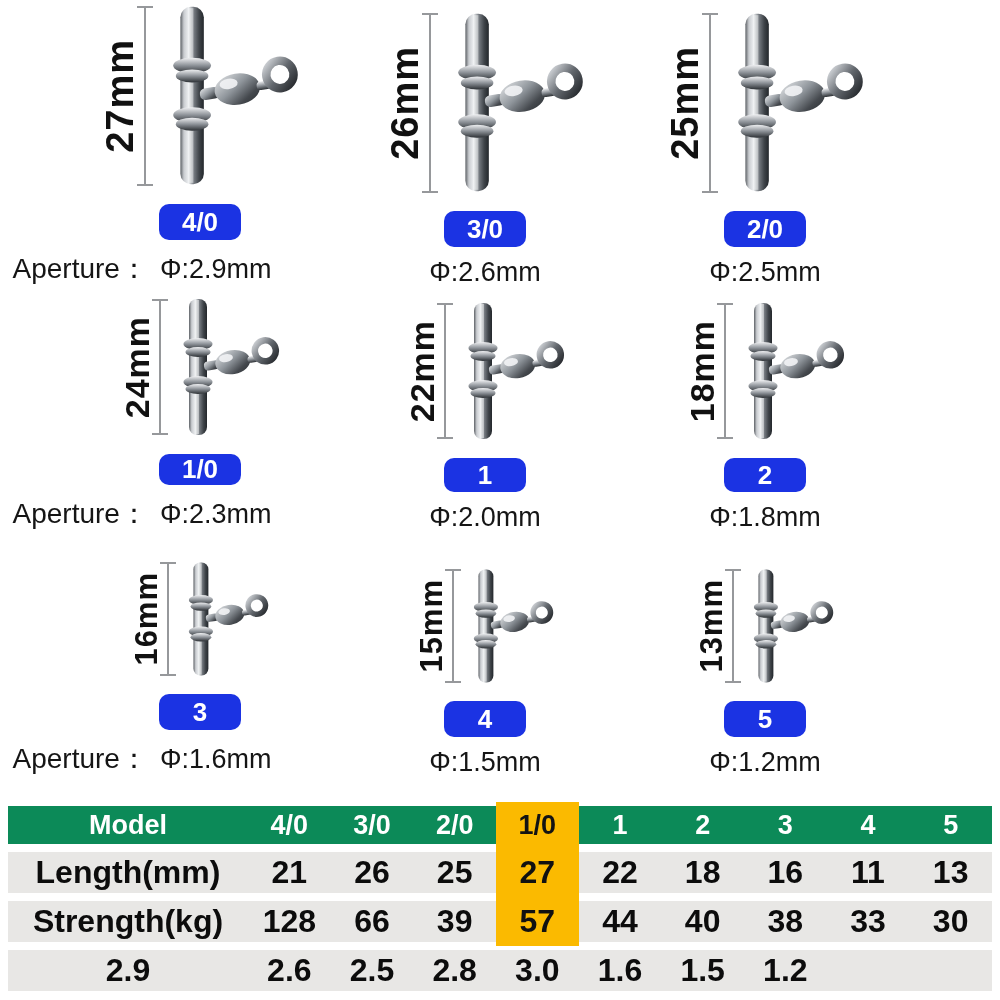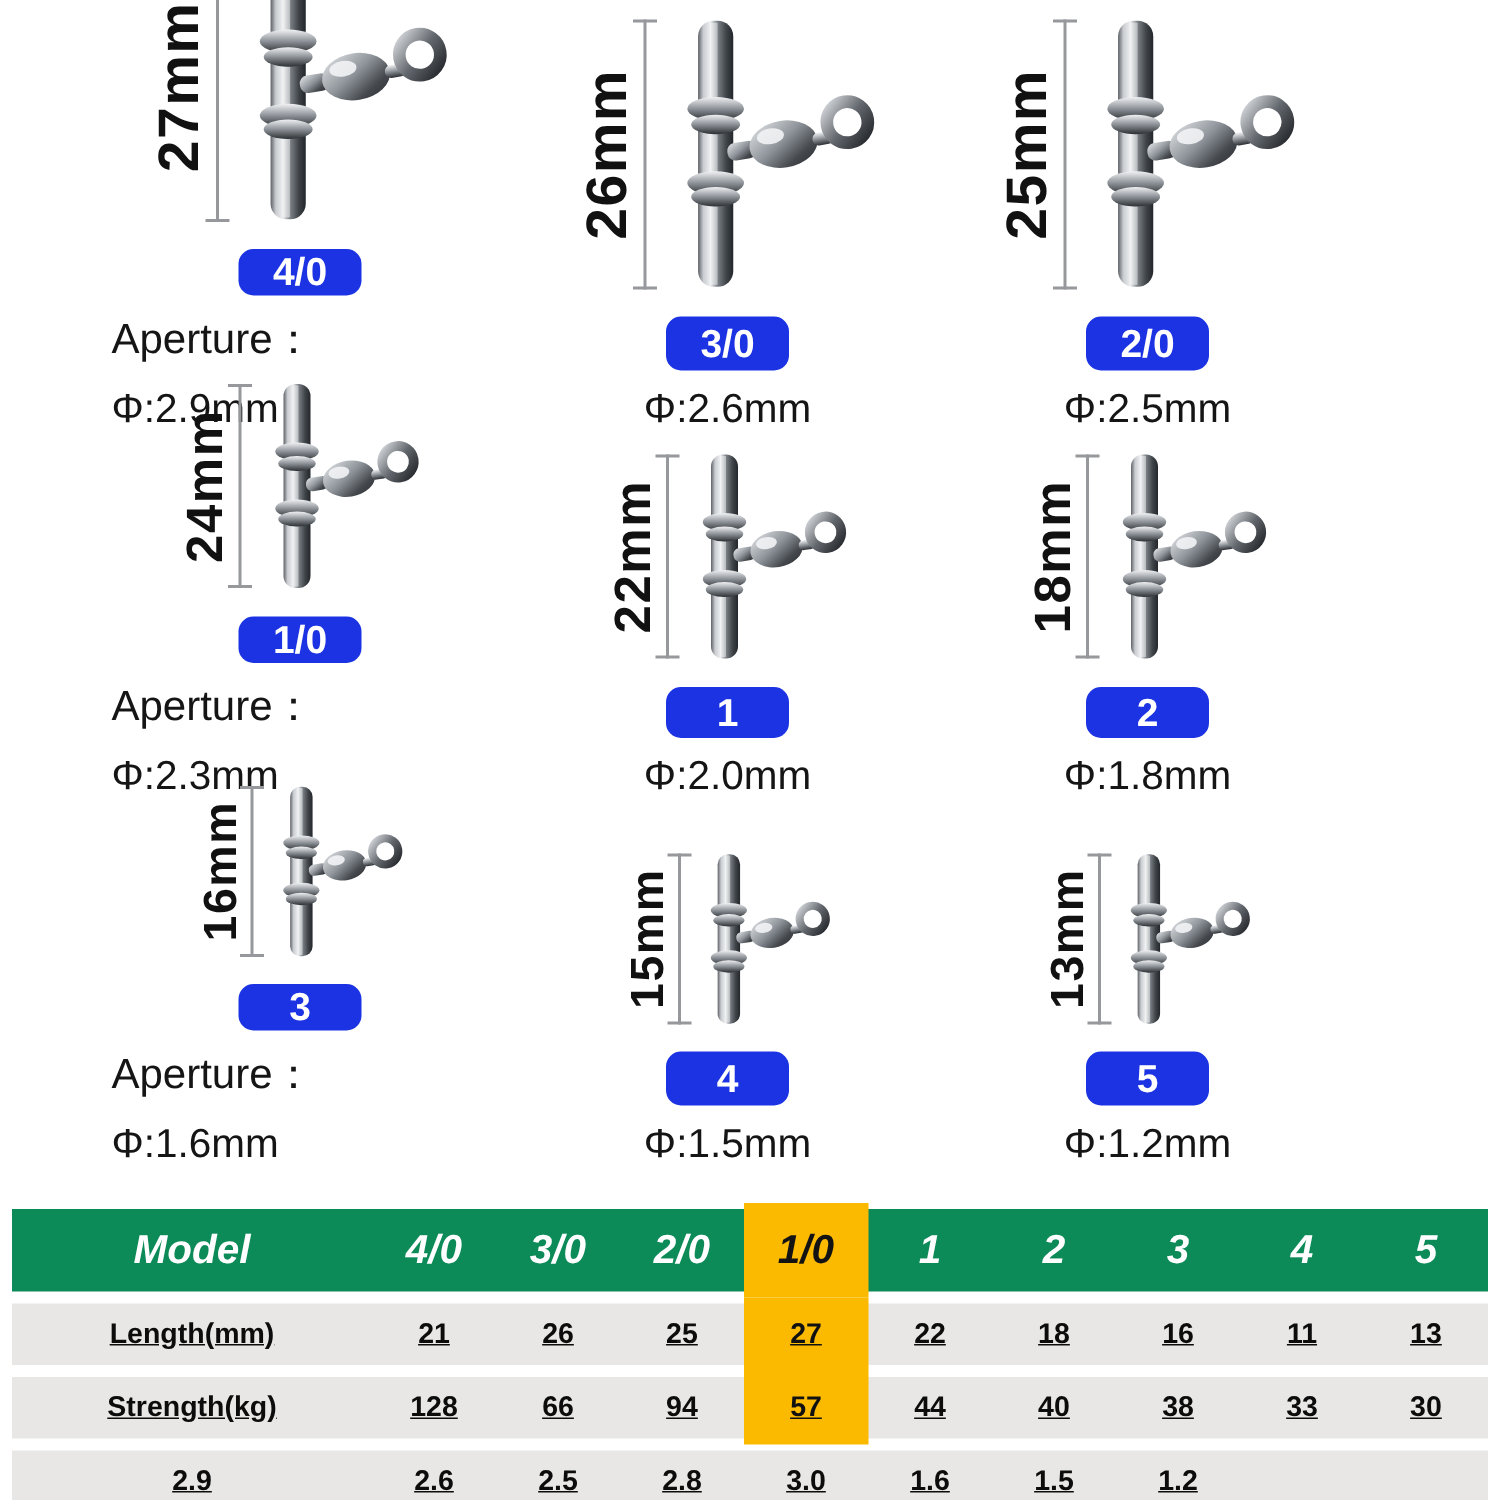--- a/index.html
+++ b/index.html
@@ -46,36 +46,36 @@
   .badge{
     min-width:58px;padding:0 12px;height:36px;border-radius:10px;
     background:#1b33e3;color:#fff;font-weight:700;font-size:26px;
     display:flex;align-items:center;justify-content:center;
     margin-top:16px;
   }
   .ap{
     margin-top:10px;display:flex;align-items:baseline;gap:12px;
     font-size:27px;color:#151515;white-space:nowrap;
   }
-  .col1 .ap{transform:translateX(-58px);flex-direction:column;}
+  .col1 .ap{transform:translateX(-58px);}
   .ap-label{font-size:28px;}
 
   
   .tbl{margin:16px 8px 0 8px;}
   .trow{
     display:grid;grid-template-columns:240px repeat(9,1fr);
     align-items:stretch;
   }
-  .thead{background:#0c8a58;height:55px;color:#ffffff;font-style:italic;}
+  .thead{background:#0c8a58;height:38px;color:#ffffff;}
   .tdata{background:#e8e7e5;height:41px;margin-top:8px;color:#0c0c0c;}
   .tc{
     display:flex;align-items:center;justify-content:center;
     font-weight:700;font-size:27px;
   }
-  .tdata .tc{font-size:19px;text-decoration:underline;}
+  .tdata .tc{font-size:32px;}
   .row-label{font-size:29px;}
   .hl{
     background:#fbba00;color:#111;
     height:calc(100% + 8px);margin-top:-4px;margin-bottom:-4px;
     position:relative;z-index:2;
   }
   .thead .hl{color:#131313;}
 </style>
 </head>
 <body>
@@ -284,21 +284,21 @@
       <div class="tc">18</div>
       <div class="tc">16</div>
       <div class="tc">11</div>
       <div class="tc">13</div>
     </div>
 
     <div class="trow tdata">
       <div class="tc row-label">Strength(kg)</div>
       <div class="tc">128</div>
       <div class="tc">66</div>
-      <div class="tc">94</div>
+      <div class="tc">39</div>
       <div class="tc hl">57</div>
       <div class="tc">44</div>
       <div class="tc">40</div>
       <div class="tc">38</div>
       <div class="tc">33</div>
       <div class="tc">30</div>
     </div>
 
     <div class="trow tdata">
       <div class="tc">2.9</div>

